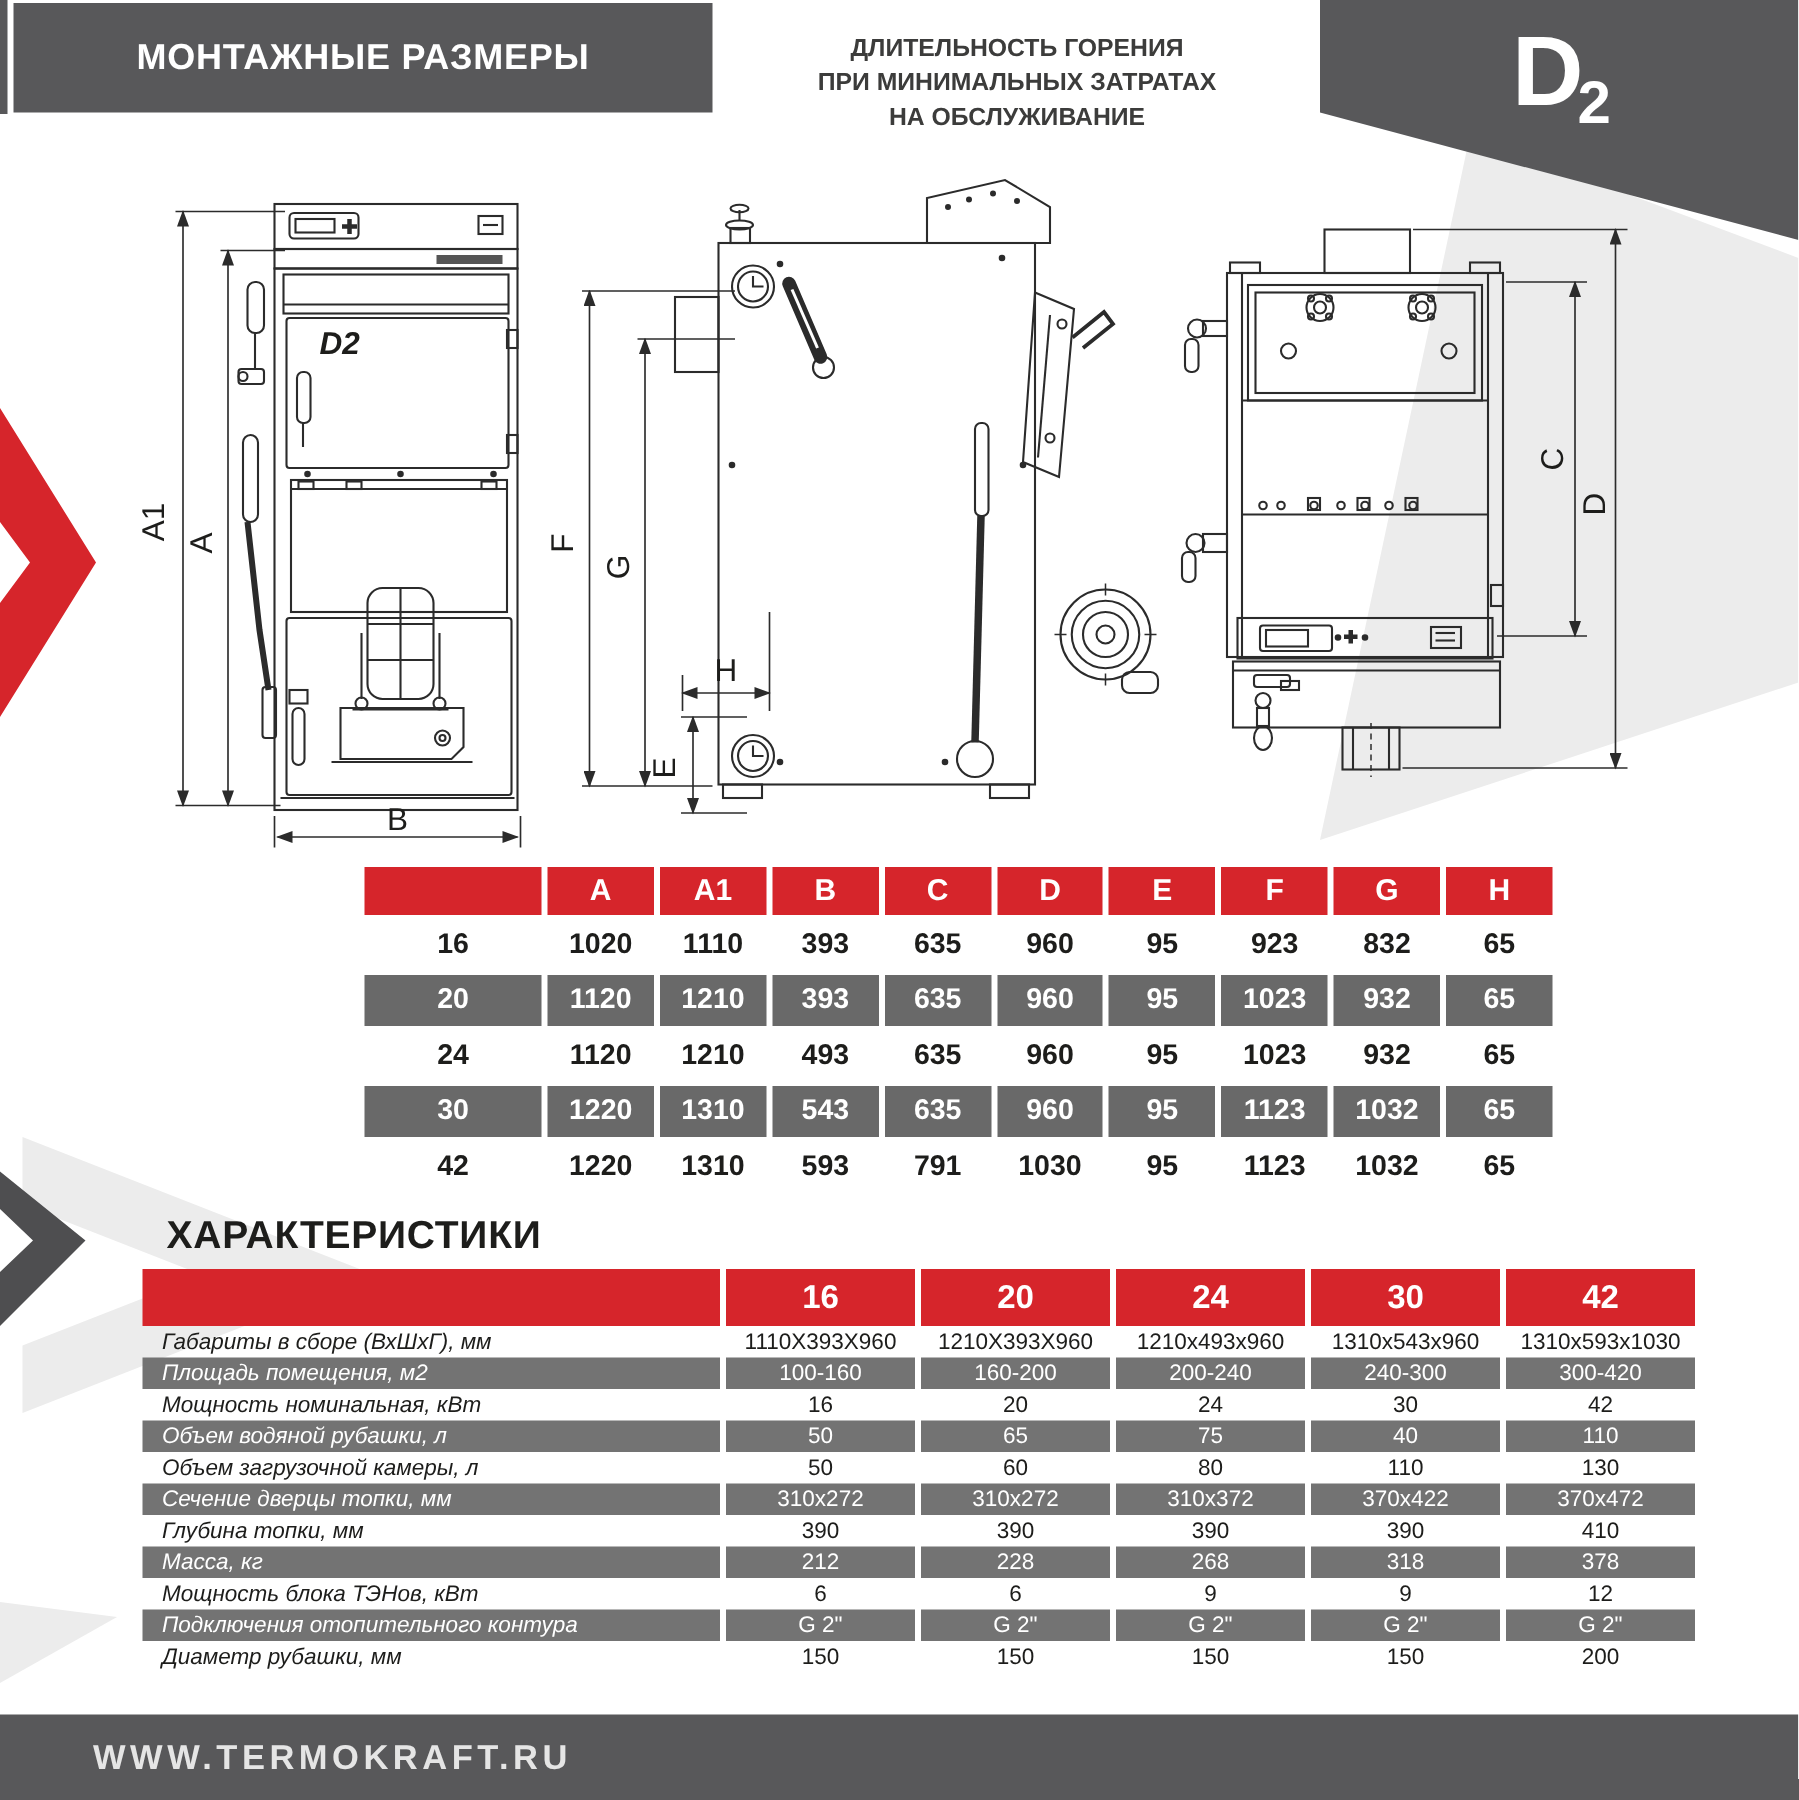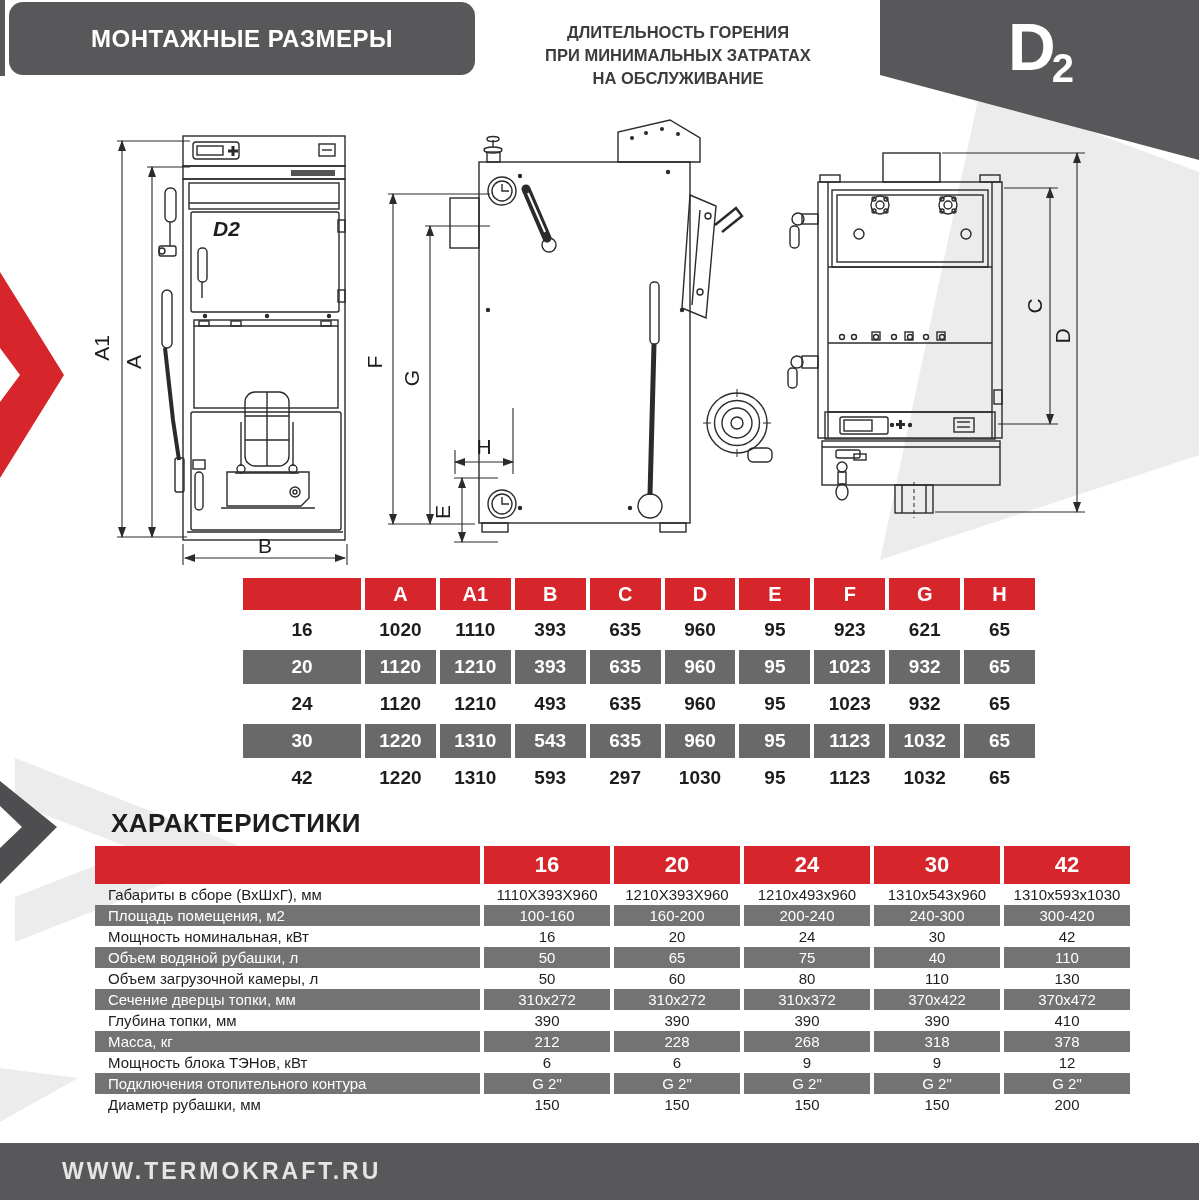--- a/index.html
+++ b/index.html
@@ -3,21 +3,21 @@
 <meta charset="utf-8">
 <style>
   html,body{margin:0;padding:0;background:#fff;}
   .page{position:relative;width:1199px;height:1200px;background:#fff;overflow:hidden;
         font-family:"Liberation Sans",sans-serif;color:#1d1d1b;}
   .bg{position:absolute;left:0;top:0;z-index:0;}
 
   
   .title-strip{position:absolute;left:0;top:0;width:5px;height:76px;background:#58585a;z-index:2;}
   .title-box{position:absolute;left:9px;top:2px;width:466px;height:73px;background:#58585a;
-             display:flex;align-items:center;justify-content:center;z-index:2;border-radius:14px;}
+             display:flex;align-items:center;justify-content:center;z-index:2;}
   .title-box span{color:#fff;font-weight:bold;font-size:24px;letter-spacing:.5px;}
   .tagline{position:absolute;left:527px;top:21px;width:302px;text-align:center;z-index:2;
            font-weight:bold;font-size:16.5px;line-height:23px;color:#3c3c3b;}
   .logo{position:absolute;left:1008px;top:14px;z-index:3;color:#fff;line-height:1;}
   .logo .d{font-size:66px;font-weight:bold;}
   .logo .s{font-size:40px;font-weight:bold;position:relative;top:12px;left:-4px;}
 
   
   svg.draw{position:absolute;z-index:1;overflow:visible;}
   .dimlbl{fill:#1d1d1b;font-family:"Liberation Sans",sans-serif;font-size:21px;}
@@ -33,21 +33,21 @@
 
   
   .char-heading{position:absolute;left:111px;top:808px;z-index:2;
                 font-weight:bold;font-size:26px;letter-spacing:.5px;color:#1d1d1b;}
   #char-table{position:absolute;left:95px;top:846px;width:1035px;z-index:2;
               display:grid;grid-template-columns:385px repeat(5,1fr);
               grid-template-rows:38px repeat(11,21px);column-gap:4px;}
   .cc{display:flex;align-items:center;justify-content:center;
       font-size:15px;color:#1d1d1b;}
   .cc.chdr{background:#d6252b;color:#fff;font-weight:bold;font-size:22px;}
-  .cc.lbl{justify-content:flex-start;padding-left:13px;}
+  .cc.lbl{justify-content:flex-start;padding-left:13px;font-style:italic;}
   .cc.g{background:#737373;color:#fff;}
 
   
   .footer{position:absolute;left:0;top:1143px;width:1199px;height:57px;background:#58585a;
           display:flex;align-items:center;z-index:2;}
   .footer span{color:#e5e5e5;font-weight:bold;font-size:23px;letter-spacing:3px;padding-left:62px;}
 </style>
 </head>
 <body>
 
@@ -322,21 +322,21 @@
       <div class="dc hdr">G</div>
       <div class="dc hdr">H</div>
       <div class="dc">16</div>
       <div class="dc">1020</div>
       <div class="dc">1110</div>
       <div class="dc">393</div>
       <div class="dc">635</div>
       <div class="dc">960</div>
       <div class="dc">95</div>
       <div class="dc">923</div>
-      <div class="dc">621</div>
+      <div class="dc">832</div>
       <div class="dc">65</div>
       <div class="dc g">20</div>
       <div class="dc g">1120</div>
       <div class="dc g">1210</div>
       <div class="dc g">393</div>
       <div class="dc g">635</div>
       <div class="dc g">960</div>
       <div class="dc g">95</div>
       <div class="dc g">1023</div>
       <div class="dc g">932</div>
@@ -358,21 +358,21 @@
       <div class="dc g">635</div>
       <div class="dc g">960</div>
       <div class="dc g">95</div>
       <div class="dc g">1123</div>
       <div class="dc g">1032</div>
       <div class="dc g">65</div>
       <div class="dc">42</div>
       <div class="dc">1220</div>
       <div class="dc">1310</div>
       <div class="dc">593</div>
-      <div class="dc">297</div>
+      <div class="dc">791</div>
       <div class="dc">1030</div>
       <div class="dc">95</div>
       <div class="dc">1123</div>
       <div class="dc">1032</div>
       <div class="dc">65</div>
     </div>
 
   <div class="char-heading">ХАРАКТЕРИСТИКИ</div>
   <div id="char-table">
       <div class="cc chdr"></div>

